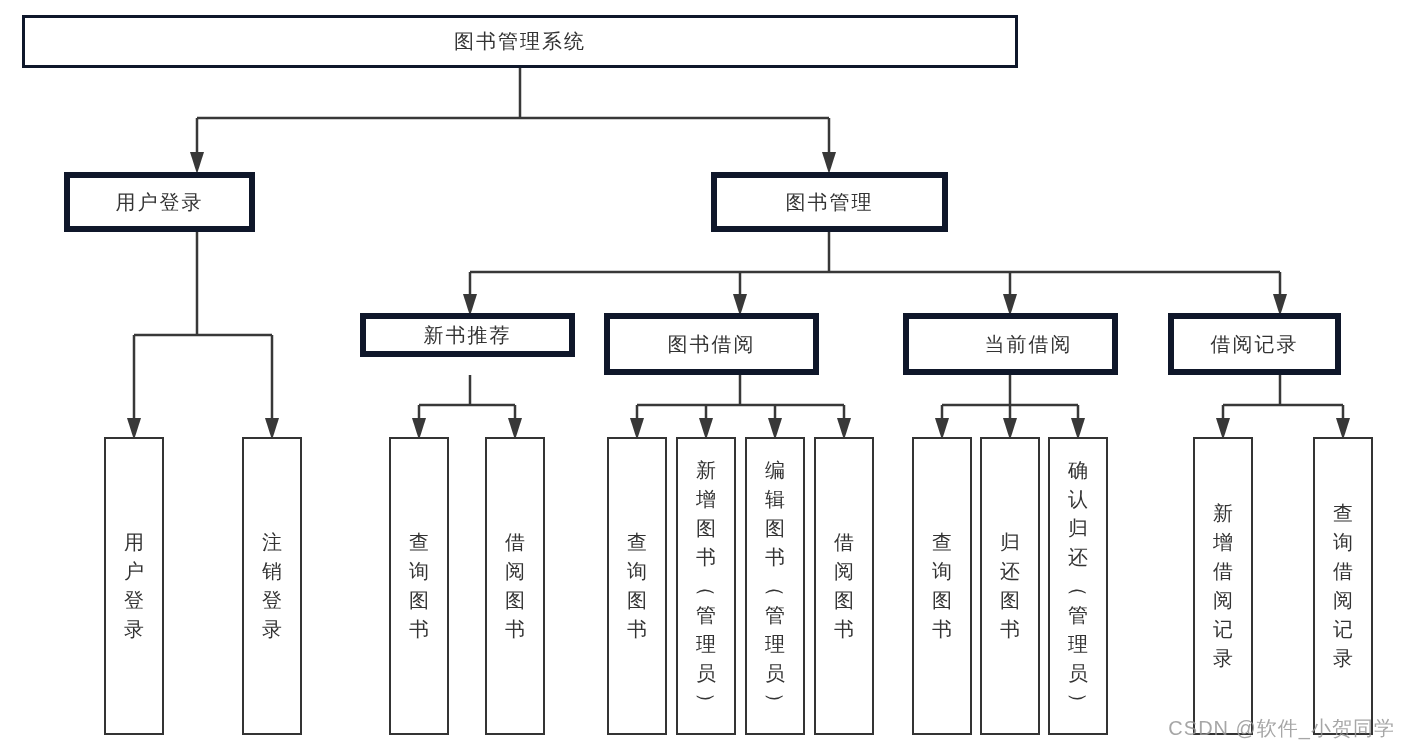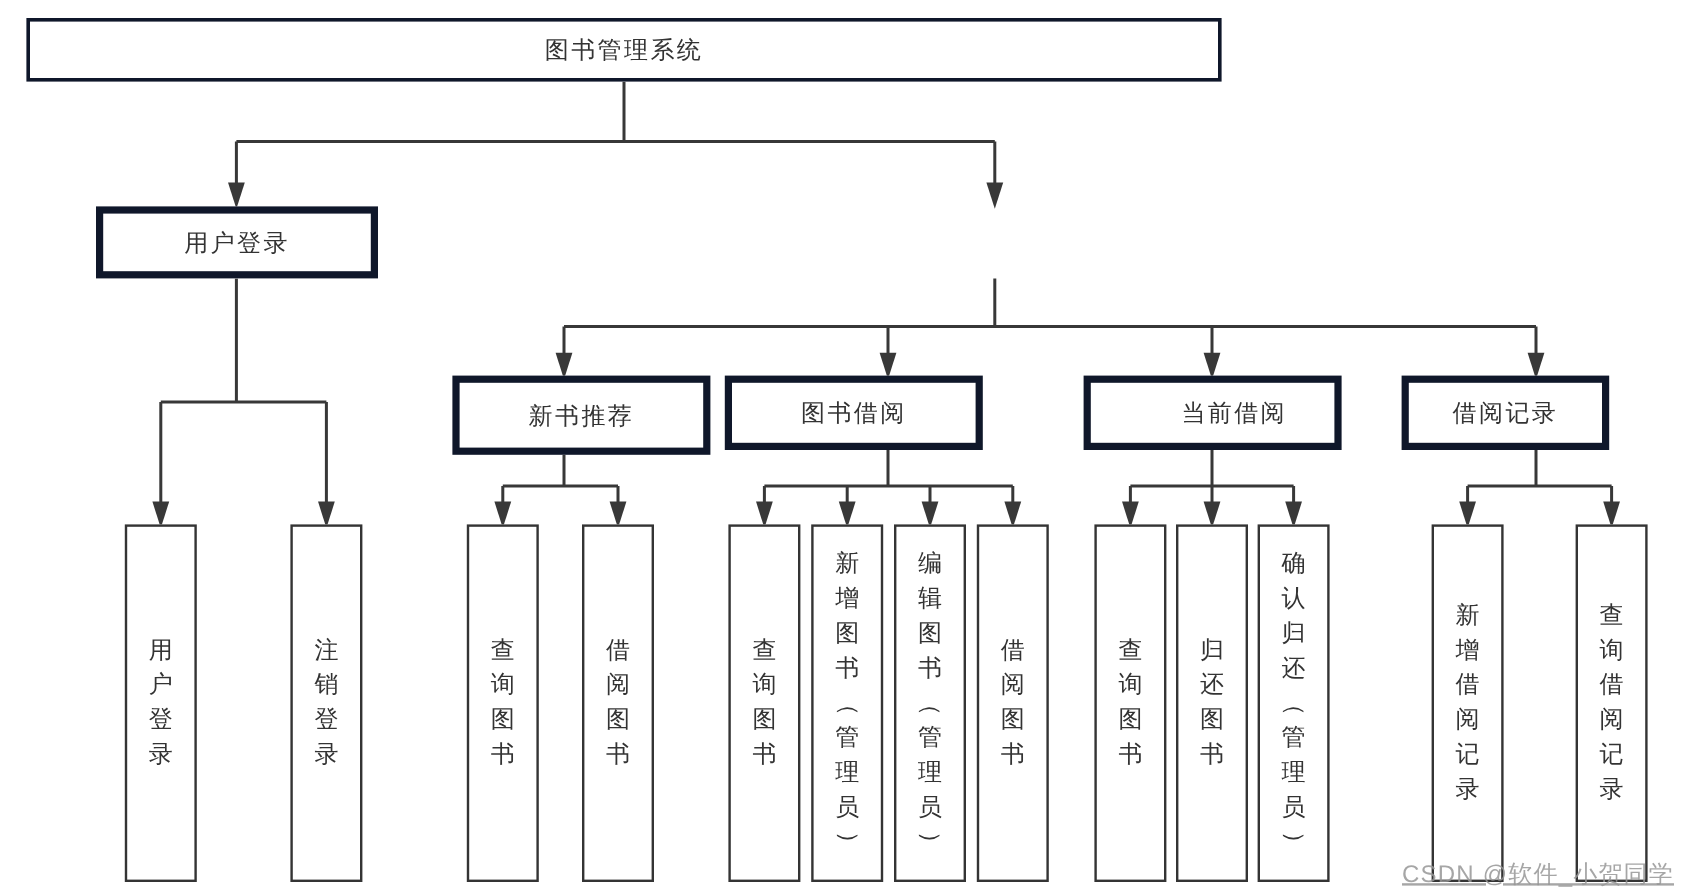--- a/index.html
+++ b/index.html
@@ -58,21 +58,20 @@
   .vchar.rot { transform: rotate(90deg); }
   #watermark {
     position: absolute;
     right: 10px;
     bottom: 5px;
     font-size: 20px;
     color: rgba(150,150,150,0.85);
     letter-spacing: 1px;
     z-index: 2;
     white-space: nowrap;
-    text-decoration: underline;
   }
 </style>
 </head>
 <body>
 
 <div id="stage">
 
   <svg id="connectors" width="1405" height="747" viewBox="0 0 1405 747">
     <g stroke="#383838" stroke-width="2.5" fill="none">
       <path d="M520 68 V118 M197 118 H829 M197 118 V156 M829 118 V156"></path>
@@ -101,23 +100,24 @@
       <polygon points="935,418 949,418 942,440"></polygon>
       <polygon points="1003,418 1017,418 1010,440"></polygon>
       <polygon points="1071,418 1085,418 1078,440"></polygon>
       <polygon points="1216,418 1230,418 1223,440"></polygon>
       <polygon points="1336,418 1350,418 1343,440"></polygon>
     </g>
   </svg>
 
   <div class="hnode root" style="left:22px; top:15px; width:996px; height:53px;">图书管理系统</div>
 
-  <div class="hnode" style="left:80px; top:172px; width:235px; height:60px;text-align:center;">用户登录</div>
-
-  <div class="hnode" style="left:377px; top:313px; width:215px; height:66px;">新书推荐</div>
+  <div class="hnode" style="left:64px; top:172px; width:191px; height:60px;text-align:center;">用户登录</div>
+  <div class="hnode" style="left:711px; top:172px; width:237px; height:60px;">图书管理</div>
+
+  <div class="hnode" style="left:360px; top:313px; width:215px; height:44px;">新书推荐</div>
   <div class="hnode" style="left:604px; top:313px; width:215px; height:62px;">图书借阅</div>
   <div class="hnode" style="left:903px; top:313px; width:215px; height:62px;padding-left:36px;">当前借阅</div>
   <div class="hnode" style="left:1168px; top:313px; width:173px; height:62px;">借阅记录</div>
 
   <div class="vnode vtext" style="left:104px;">
       <span class="vchar">用</span>
       <span class="vchar">户</span>
       <span class="vchar">登</span>
       <span class="vchar">录</span>
     </div>

